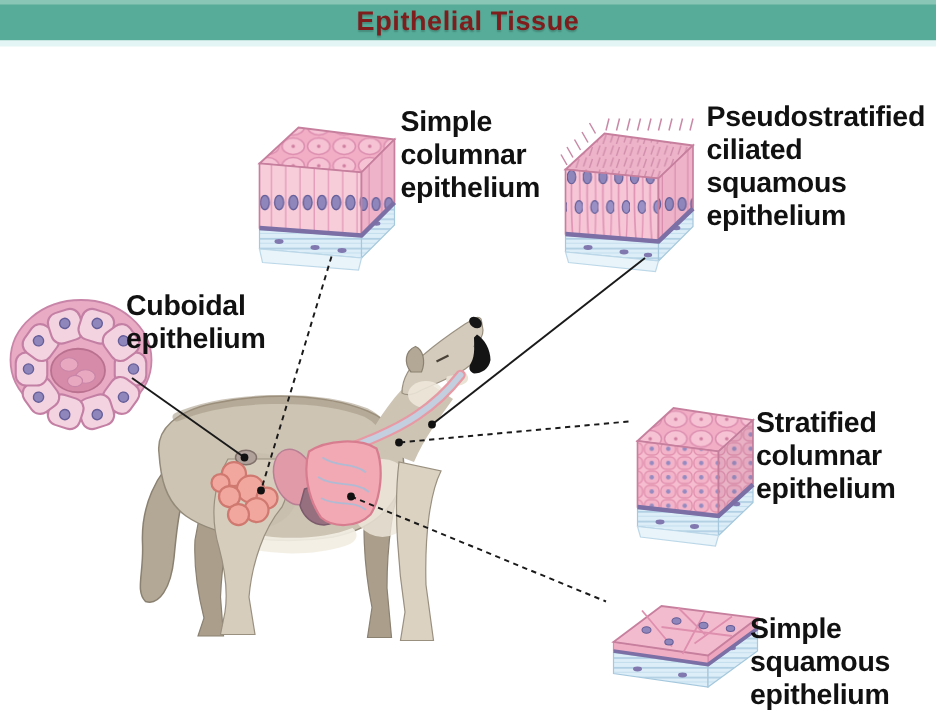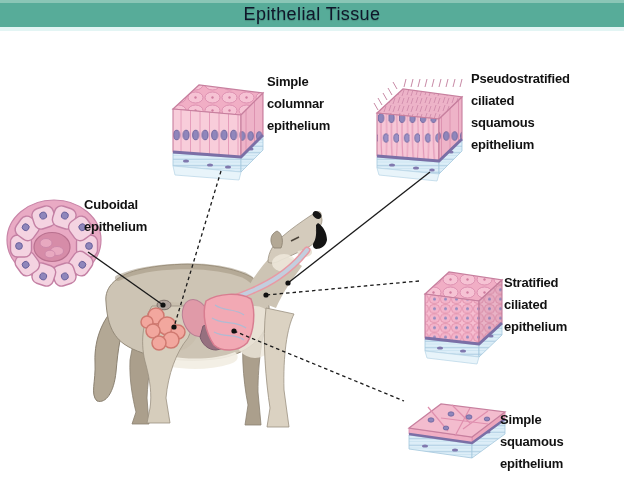--- a/index.html
+++ b/index.html
@@ -1,24 +1,24 @@
 <!DOCTYPE html>
 <html><head>
 <meta charset="utf-8">
 <style>
   html,body{margin:0;padding:0;background:#fff;}
   .stage{position:relative;width:624px;height:480px;background:#ffffff;overflow:hidden;
          font-family:"Liberation Sans",sans-serif;}
   .titlebar{position:absolute;top:0;left:0;width:624px;height:27px;background:#57ac99;
             border-top:3px solid #8ac6b6;box-sizing:border-box;text-align:center;}
-  .titlebar .title{display:inline-block;color:#0f172a;font-weight:normal;font-size:18px;
+  .titlebar .title{display:inline-block;color:#7f1d1d;font-weight:bold;font-size:18px;
             line-height:23px;letter-spacing:0.4px;text-shadow:0 1px 1px rgba(0,0,0,0.18);}
   .subbar{position:absolute;top:27px;left:0;width:624px;height:4px;background:#e3f5f4;}
   .canvas{position:absolute;top:0;left:0;width:624px;height:480px;}
-  .label{position:absolute;font-weight:bold;font-size:13px;line-height:22px;color:#111111;
+  .label{position:absolute;font-weight:bold;font-size:19px;line-height:22px;color:#111111;
          white-space:pre-line;letter-spacing:-0.2px;}
   #lbl-simple-columnar{left:267px;top:71px;}
   #lbl-pseudostratified{left:471px;top:68px;}
   #lbl-cuboidal{left:84px;top:194px;}
   #lbl-stratified{left:504px;top:272px;}
   #lbl-simple-squamous{left:500px;top:409px;}
 </style>
 </head>
 <body>
 
@@ -245,19 +245,19 @@
   <div id="lbl-simple-columnar" class="label">Simple
 columnar
 epithelium</div>
   <div id="lbl-pseudostratified" class="label">Pseudostratified
 ciliated
 squamous
 epithelium</div>
   <div id="lbl-cuboidal" class="label">Cuboidal
 epithelium</div>
   <div id="lbl-stratified" class="label">Stratified
-ciliated
+columnar
 epithelium</div>
   <div id="lbl-simple-squamous" class="label">Simple
 squamous
 epithelium</div>
 
 </div>
 
 </body></html>

